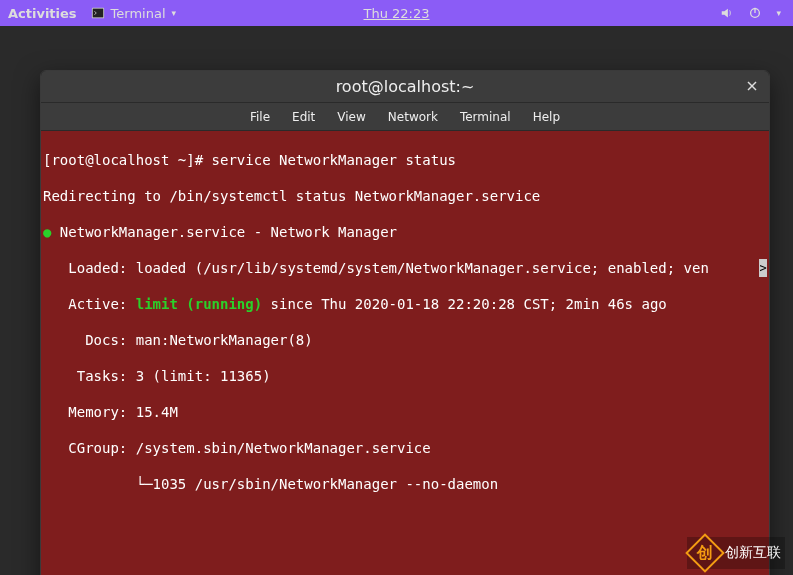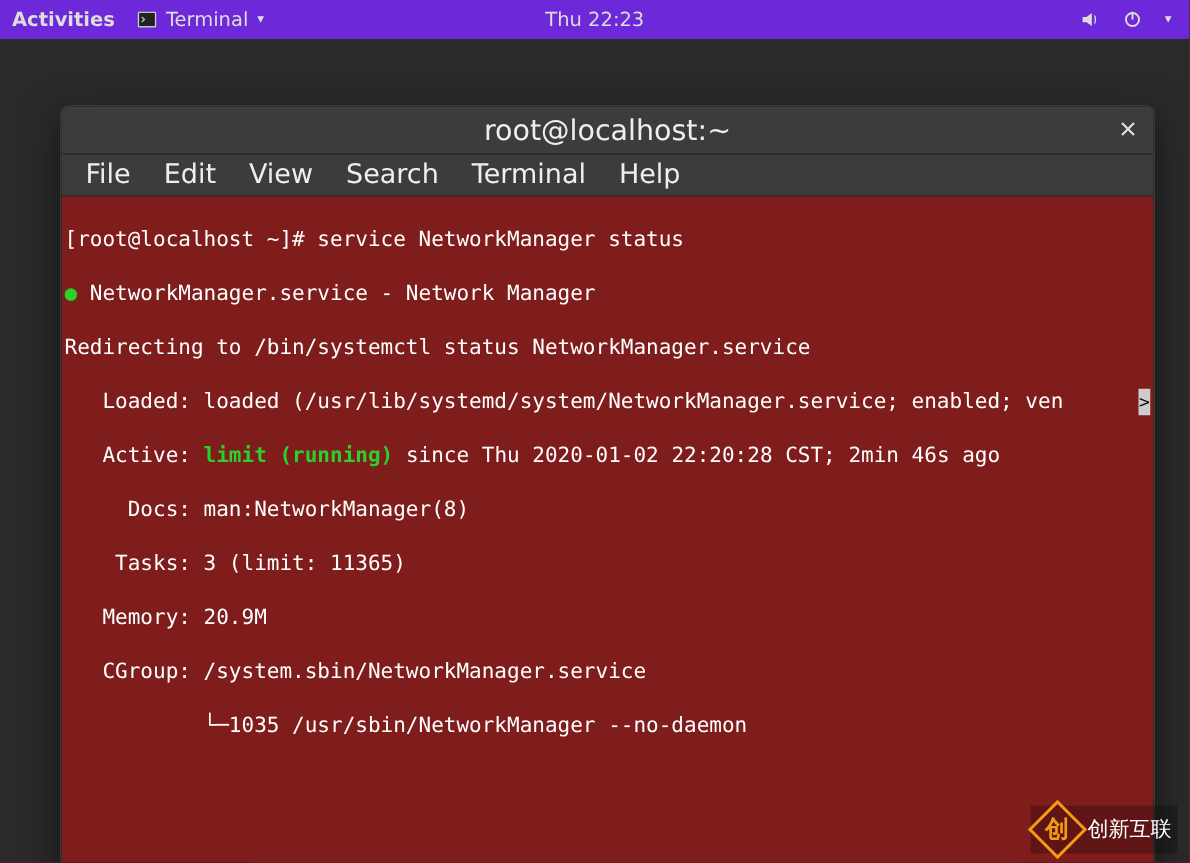--- a/index.html
+++ b/index.html
@@ -6,32 +6,32 @@
 body {
   width: 793px;
   height: 575px;
   background: #2a2a2a;
   font-family: "DejaVu Sans", Cantarell, sans-serif;
   overflow: hidden;
   position: relative;
 }
 .topbar {
   height: 26px;
-  background: #6d28d9;
+  background: #8b5cf6;
   color: #ddd;
   display: flex;
   align-items: center;
   font-size: 13px;
   position: relative;
 }
 .topbar .left { display: flex; align-items: center; gap: 14px; padding-left: 8px; }
 .topbar .activities { font-weight: bold; cursor: pointer; }
 .topbar .app { display: flex; align-items: center; gap: 6px; cursor: pointer; }
 .topbar .app .tri { font-size: 9px; }
-.topbar .center { position: absolute; left: 50%; transform: translateX(-50%); }
+.topbar .center { position: absolute; left: 50%; transform: translateX(-50%); text-decoration: underline; }
 .topbar .right { margin-left: auto; display: flex; align-items: center; gap: 14px; padding-right: 12px; }
 .topbar .icon { display: inline-flex; }
 .window {
   position: absolute;
   left: 40px;
   top: 70px;
   width: 730px;
   background: #1b1b1b;
   border: 1px solid #3a3a3a;
   border-radius: 6px;
@@ -39,21 +39,21 @@
   box-shadow: 0 8px 24px rgba(0,0,0,.5);
 }
 .titlebar {
   height: 32px;
   background: #3c3c3c;
   color: #eee;
   display: flex;
   align-items: center;
   justify-content: center;
   position: relative;
-  font-size: 19px;
+  font-size: 16px;
   border-bottom: 1px solid #2a2a2a;
 }
 .titlebar .close {
   position: absolute;
   right: 6px;
   top: 4px;
   width: 22px;
   height: 22px;
   border-radius: 50%;
   display: flex;
@@ -62,23 +62,24 @@
   color: #ccc;
   cursor: pointer;
 }
 .menubar {
   height: 28px;
   background: #3c3c3c;
   display: flex;
   align-items: center;
   padding: 0 6px;
   gap: 2px;
-  font-size: 18px;
+  font-size: 12px;
   color: #eee;
   border-bottom: 1px solid #2a2a2a;
+  justify-content: center;
 }
 .menubar .menu-item { padding: 3px 10px; cursor: pointer; border-radius: 3px; }
 .term {
   background: #7f1d1d;
   font-family: "DejaVu Sans Mono", monospace;
   font-size: 14px;
   line-height: 18px;
   padding: 2px 2px 2px 2px;
   color: #fff;
   white-space: pre;
@@ -166,33 +167,33 @@
       <svg width="10" height="10" viewBox="0 0 10 10" stroke="#ddd" stroke-width="1.5">
           <line x1="1" y1="1" x2="9" y2="9"></line>
           <line x1="9" y1="1" x2="1" y2="9"></line>
         </svg>
     </span>
   </div>
   <div class="menubar">
     <span class="menu-item">File</span>
     <span class="menu-item">Edit</span>
     <span class="menu-item">View</span>
-    <span class="menu-item">Search</span>
+    <span class="menu-item">Network</span>
     <span class="menu-item">Terminal</span>
     <span class="menu-item">Help</span>
   </div>
   <div class="term">
 <div class="line"><span class="prompt">[root@localhost ~]# </span><span>service NetworkManager status</span></div>
+<div class="line">Redirecting to /bin/systemctl status NetworkManager.service</div>
 <div class="line"><span class="dot">● </span><span>NetworkManager.service - Network Manager</span></div>
-<div class="line">Redirecting to /bin/systemctl status NetworkManager.service</div>
 <div class="line"><span>   Loaded: loaded (/usr/lib/systemd/system/NetworkManager.service; enabled; ven</span><span class="scroll-indicator">&gt;</span></div>
-<div class="line"><span>   Active: </span><span class="green">limit (running)</span><span> since Thu 2020-01-02 22:20:28 CST; 2min 46s ago</span></div>
+<div class="line"><span>   Active: </span><span class="green">limit (running)</span><span> since Thu 2020-01-18 22:20:28 CST; 2min 46s ago</span></div>
 <div class="line">     Docs: man:NetworkManager(8)</div>
 <div class="line">    Tasks: 3 (limit: 11365)</div>
-<div class="line">   Memory: 20.9M</div>
+<div class="line">   Memory: 15.4M</div>
 <div class="line">   CGroup: /system.sbin/NetworkManager.service</div>
 <div class="line">           └─1035 /usr/sbin/NetworkManager --no-daemon</div>
 <div class="line"></div>
 
 
 
 
 
 
 

